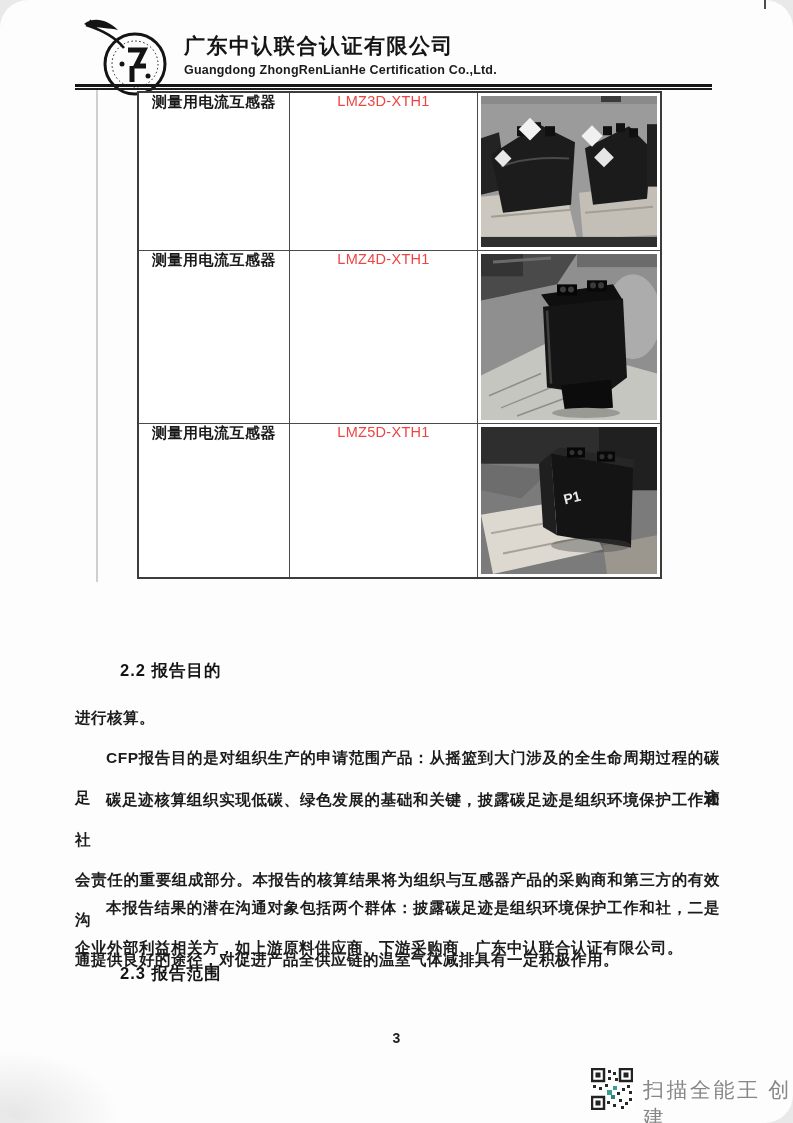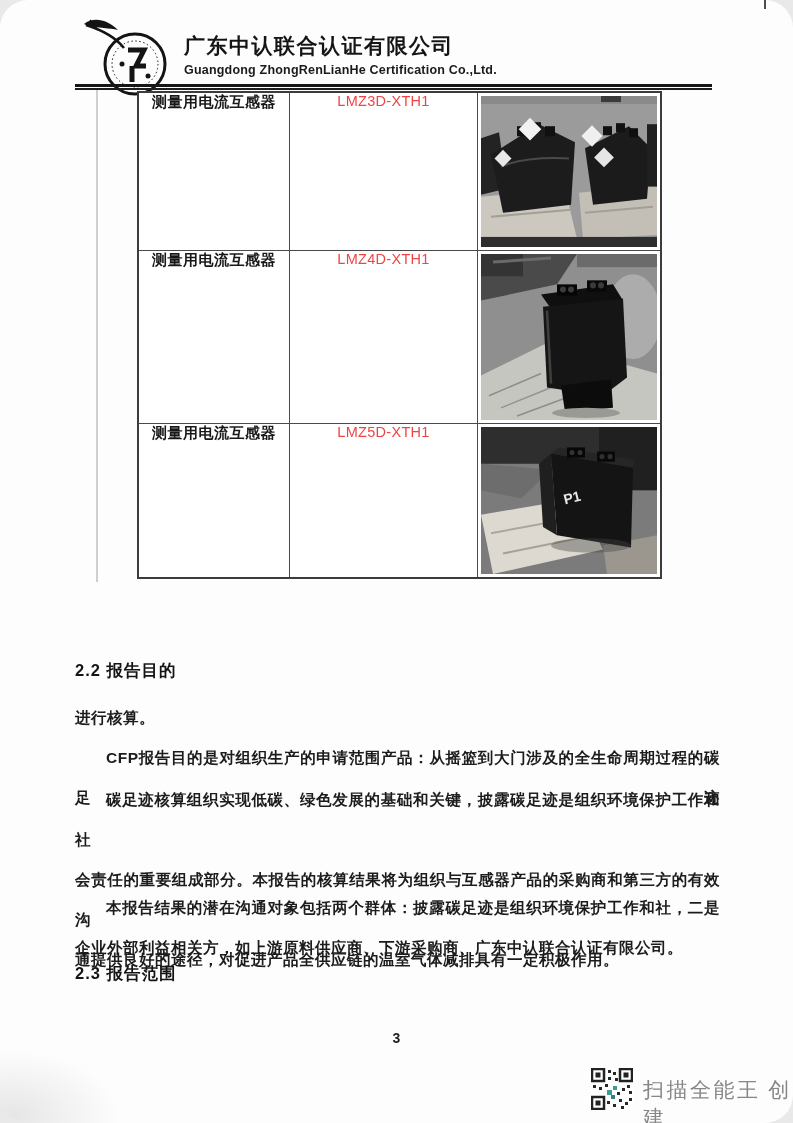--- a/index.html
+++ b/index.html
@@ -46,21 +46,21 @@
   .cell { border-right: 1.5px solid #4a4a4a; border-bottom: 1.5px solid #4a4a4a; }
   .cell.last-col { border-right: none; }
   .cell.last-row { border-bottom: none; }
   .cell.text-cell { display: flex; align-items: flex-start; justify-content: center; }
   .product-name { font-size: 15px; font-weight: 700; color: #181818; letter-spacing: 0.5px; }
   .model-name { font-size: 14.5px; font-weight: 500; color: #ef4444; letter-spacing: 0.3px; }
   .photo-cell { padding: 3px; background: #fff; }
   .photo-cell svg { display: block; width: 100%; height: 100%; }
   
   .text-col { position: absolute; left: 75px; width: 645px; }
-  .sec-heading { font-size: 16.5px; font-weight: 700; color: #141414; letter-spacing: 1px; }
+  .sec-heading { font-size: 16.5px; font-weight: 700; color: #141414; letter-spacing: 1px; margin-left: 45px; }
   .para .line {
     font-size: 15.5px; line-height: 40px; font-weight: 600; color: #1c1c1c;
     letter-spacing: 0.5px; white-space: nowrap;
   }
   .para .line.jfull { white-space: normal; text-align: justify; text-align-last: justify; }
   .para .line.indent { text-indent: 2em; }
   
   .page-number {
     position: absolute; left: 0; top: 1030px; width: 793px;
     text-align: center; font-size: 14px; font-weight: 600; color: #222;

